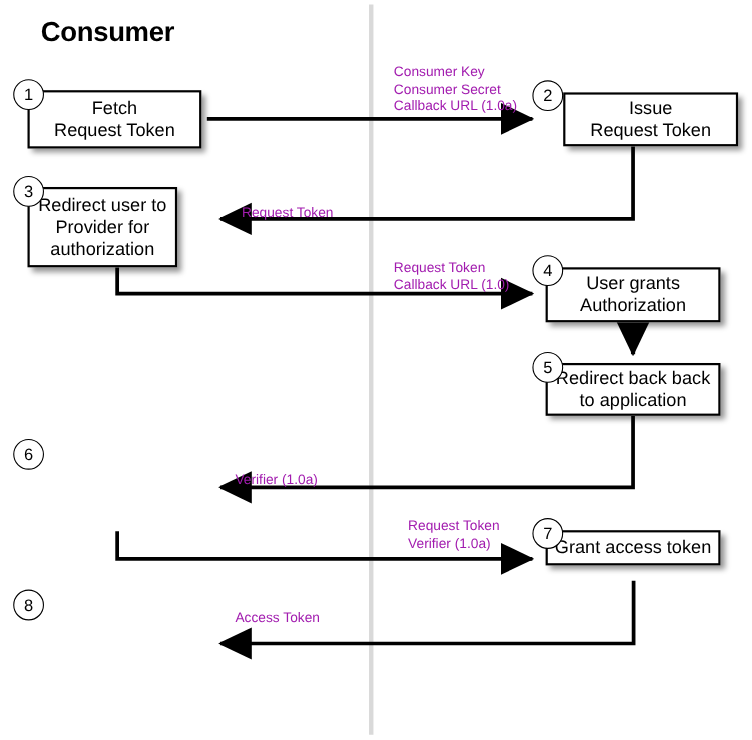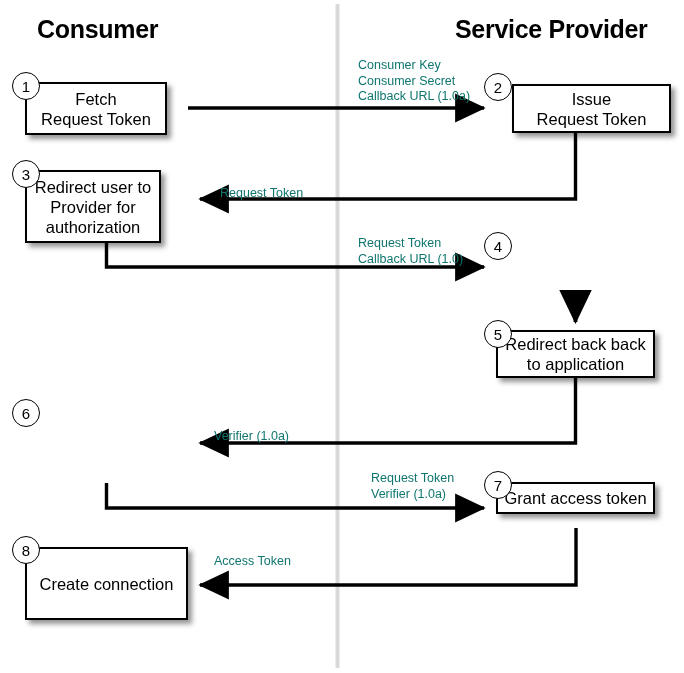--- a/index.html
+++ b/index.html
@@ -70,21 +70,21 @@
     font-family: "Liberation Sans", sans-serif;
     font-size: 15px;
     color: #000000;
     z-index: 5;
   }
   .edge-label {
     position: absolute;
     font-family: "Liberation Sans", sans-serif;
     font-size: 12.5px;
     line-height: 15.5px;
-    color: #0f766e;
+    color: #a21caf;
     white-space: pre-line;
     z-index: 4;
   }
 </style>
 </head>
 <body>
 
 <div id="diagram-root">
 
   <svg class="svg-layer" viewBox="0 0 684 673" xmlns="http://www.w3.org/2000/svg">
@@ -111,23 +111,22 @@
     <path d="M575.5,293 L575.5,322" fill="none" stroke="#000000" stroke-width="3.8" marker-end="url(#arrow-down)"></path>
 
     <path d="M575.5,378 L575.5,443 L200,443" fill="none" stroke="#000000" stroke-width="3.4" marker-end="url(#arrow-left)"></path>
 
     <path d="M106.5,483 L106.5,508 L484,508" fill="none" stroke="#000000" stroke-width="3.4" marker-end="url(#arrow-right)"></path>
 
     <path d="M576,528 L576,585 L200,585" fill="none" stroke="#000000" stroke-width="3.4" marker-end="url(#arrow-left)"></path>
   </svg>
 
   <div class="column-title" id="title-consumer">Consumer</div>
-  <div class="column-title" id="title-provider">Service Provider</div>
 
-  <div class="step-box" style="left:25px; top:82px; width:142px; height:53px;">
+  <div class="step-box" style="left:25px; top:82px; width:158px; height:53px;">
     <span class="step-label">Fetch
 Request Token</span>
   </div>
   <div class="step-badge" style="left:12px; top:72px;">
     <span>1</span>
   </div>
 
   <div class="step-box" style="left:512px; top:84px; width:159px; height:49px;">
     <span class="step-label">Issue
 Request Token</span>
@@ -138,20 +137,24 @@
 
   <div class="step-box" style="left:25px; top:170px; width:136px; height:73px;">
     <span class="step-label">Redirect user to
 Provider for
 authorization</span>
   </div>
   <div class="step-badge" style="left:12px; top:160px;">
     <span>3</span>
   </div>
 
+  <div class="step-box" style="left:496px; top:243px; width:159px; height:50px;">
+    <span class="step-label">User grants
+Authorization</span>
+  </div>
   <div class="step-badge" style="left:484px; top:232px;">
     <span>4</span>
   </div>
 
   <div class="step-box" style="left:496px; top:330px; width:159px; height:48px;">
     <span class="step-label">Redirect back back
 to application</span>
   </div>
   <div class="step-badge" style="left:484px; top:320px;">
     <span>5</span>
@@ -161,23 +164,20 @@
     <span>6</span>
   </div>
 
   <div class="step-box" style="left:496px; top:482px; width:159px; height:32px;">
     <span class="step-label">Grant access token</span>
   </div>
   <div class="step-badge" style="left:484px; top:471px;">
     <span>7</span>
   </div>
 
-  <div class="step-box" style="left:25px; top:547px; width:163px; height:73px;">
-    <span class="step-label">Create connection</span>
-  </div>
   <div class="step-badge" style="left:12px; top:536px;">
     <span>8</span>
   </div>
 
   <div class="edge-label" style="left:358px; top:58px;">Consumer Key
 Consumer Secret
 Callback URL (1.0a)</div>
 
   <div class="edge-label" style="left:220px; top:186px;">Request Token</div>
 

